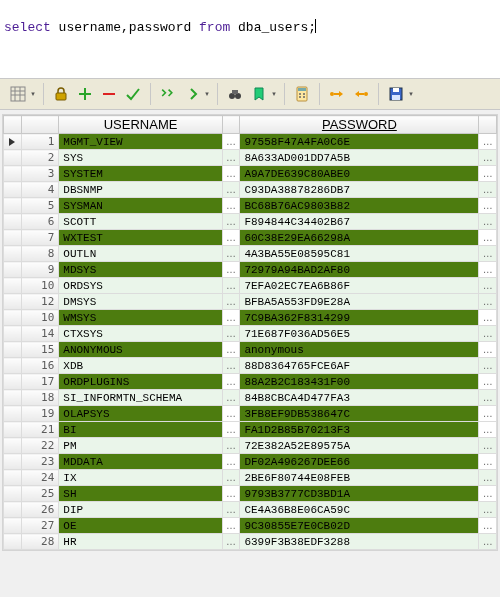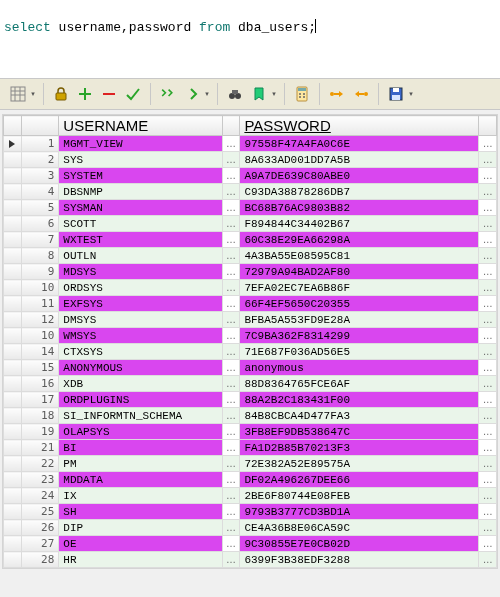--- a/index.html
+++ b/index.html
@@ -20,21 +20,21 @@
     background: #fff;
     padding: 3px 4px 0 4px;
     height: 78px;
     font-family: Consolas, "Courier New", monospace;
     font-size: 13px;
     line-height: 16px;
     white-space: pre;
     box-sizing: border-box;
     position: relative;
   }
-  .sql-editor .kw  { color: #0f766e; }
+  .sql-editor .kw  { color: #4c1d95; }
   .sql-editor .txt { color: #000; margin-top: 48px; }
   .caret {
     display: inline-block;
     width: 1px;
     height: 14px;
     background: #000;
     vertical-align: -2px;
     margin-left: -1px;
   }
 
@@ -96,24 +96,24 @@
     text-overflow: ellipsis;
     white-space: nowrap;
     overflow: hidden;
     box-sizing: border-box;
   }
 
   
   .grid th {
     background: linear-gradient(#fdfdfd, #e9e9e9);
     font-weight: normal;
-    text-align: left;
+    text-align: center;
     padding: 1px 4px;
     height: 17px;
-    font-size: 15px;
+    font-size: 13px;
     border-color: #c8c8c8;
   }
   .hdr-corner { width: 14px; }
   .hdr-row    { width: 30px; }
   .hdr-user   { width: 130px; }
   .hdr-btn-u  { width: 14px; }
   .hdr-pwd    { width: 190px; text-decoration: underline; }
   .hdr-btn-p  { width: 14px; }
 
   
@@ -133,21 +133,21 @@
     height: 16px;
     border-color: #c8c8c8;
   }
 
   
   td.cell {
     padding: 0 4px;
     height: 16px;
     font-family: Consolas, "Courier New", monospace;
     font-size: 11px;
-    background: #d946ef;
+    background: #4d7c0f;
   }
   tr.alt td.cell        { background: #eaf5ea; }
   tr.alt td.cell-btn    { background: #eaf5ea; }
   td.cell-btn {
     text-align: center;
     padding: 0;
     color: #666;
     font-size: 10px;
     background: #fff;
     font-family: Tahoma, sans-serif;
@@ -365,28 +365,20 @@
           <td class="cell-btn">…</td>
         </tr>
         <tr class="alt">
           <td class="row-indicator"></td>
           <td class="rn">10</td>
           <td class="cell">ORDSYS</td>
           <td class="cell-btn">…</td>
           <td class="cell">7EFA02EC7EA6B86F</td>
           <td class="cell-btn">…</td>
         </tr>
-        <tr>
-          <td class="row-indicator"></td>
-          <td class="rn">11</td>
-          <td class="cell">EXFSYS</td>
-          <td class="cell-btn">…</td>
-          <td class="cell">66F4EF5650C20355</td>
-          <td class="cell-btn">…</td>
-        </tr>
         <tr class="alt">
           <td class="row-indicator"></td>
           <td class="rn">12</td>
           <td class="cell">DMSYS</td>
           <td class="cell-btn">…</td>
           <td class="cell">BFBA5A553FD9E28A</td>
           <td class="cell-btn">…</td>
         </tr>
         <tr>
           <td class="row-indicator"></td>

